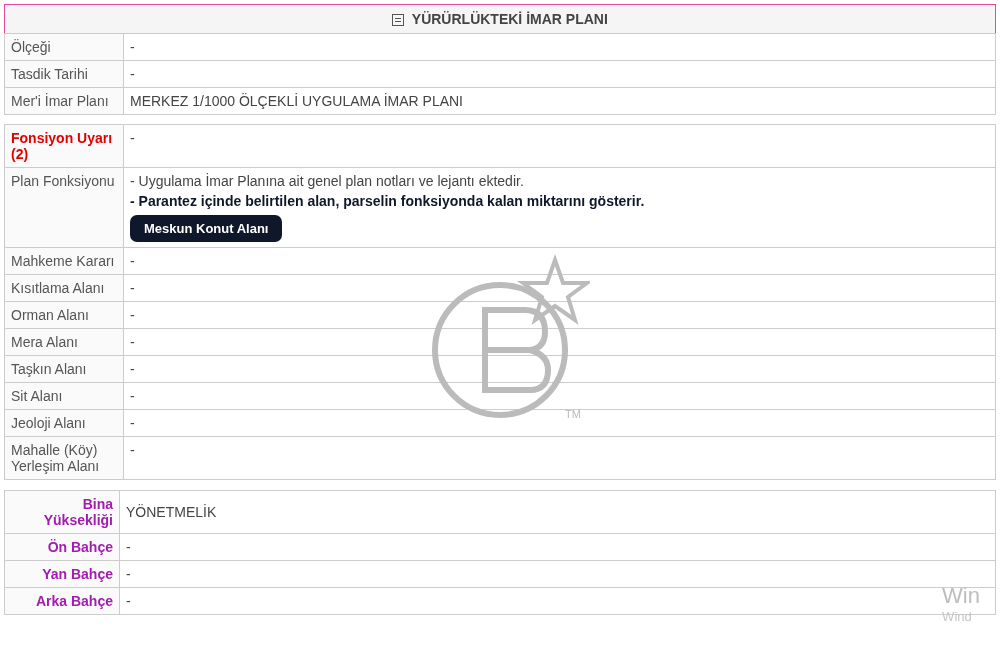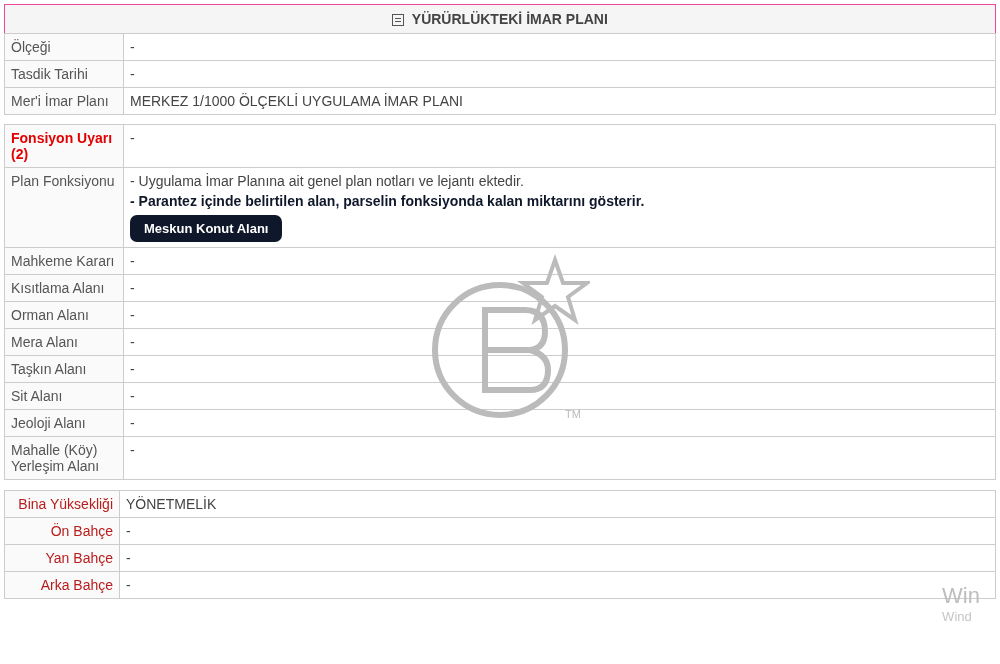--- a/index.html
+++ b/index.html
@@ -103,21 +103,22 @@
   table.small td {
     border: 1px solid #ccc;
     padding: 5px 6px;
     font-size: 14px;
     color: #444;
   }
   table.small td.label {
     width: 160px;
     text-align: right;
     background: #fafafa;
-    color: #b91c1c;
+    color: #a21caf;
+    font-weight: bold;
   }
   table.small td.value { background: #fff; }
   .watermark {
     position: absolute;
     top: 250px;
     left: 430px;
     color: #bbb;
     pointer-events: none;
   }
   .wm-text {

